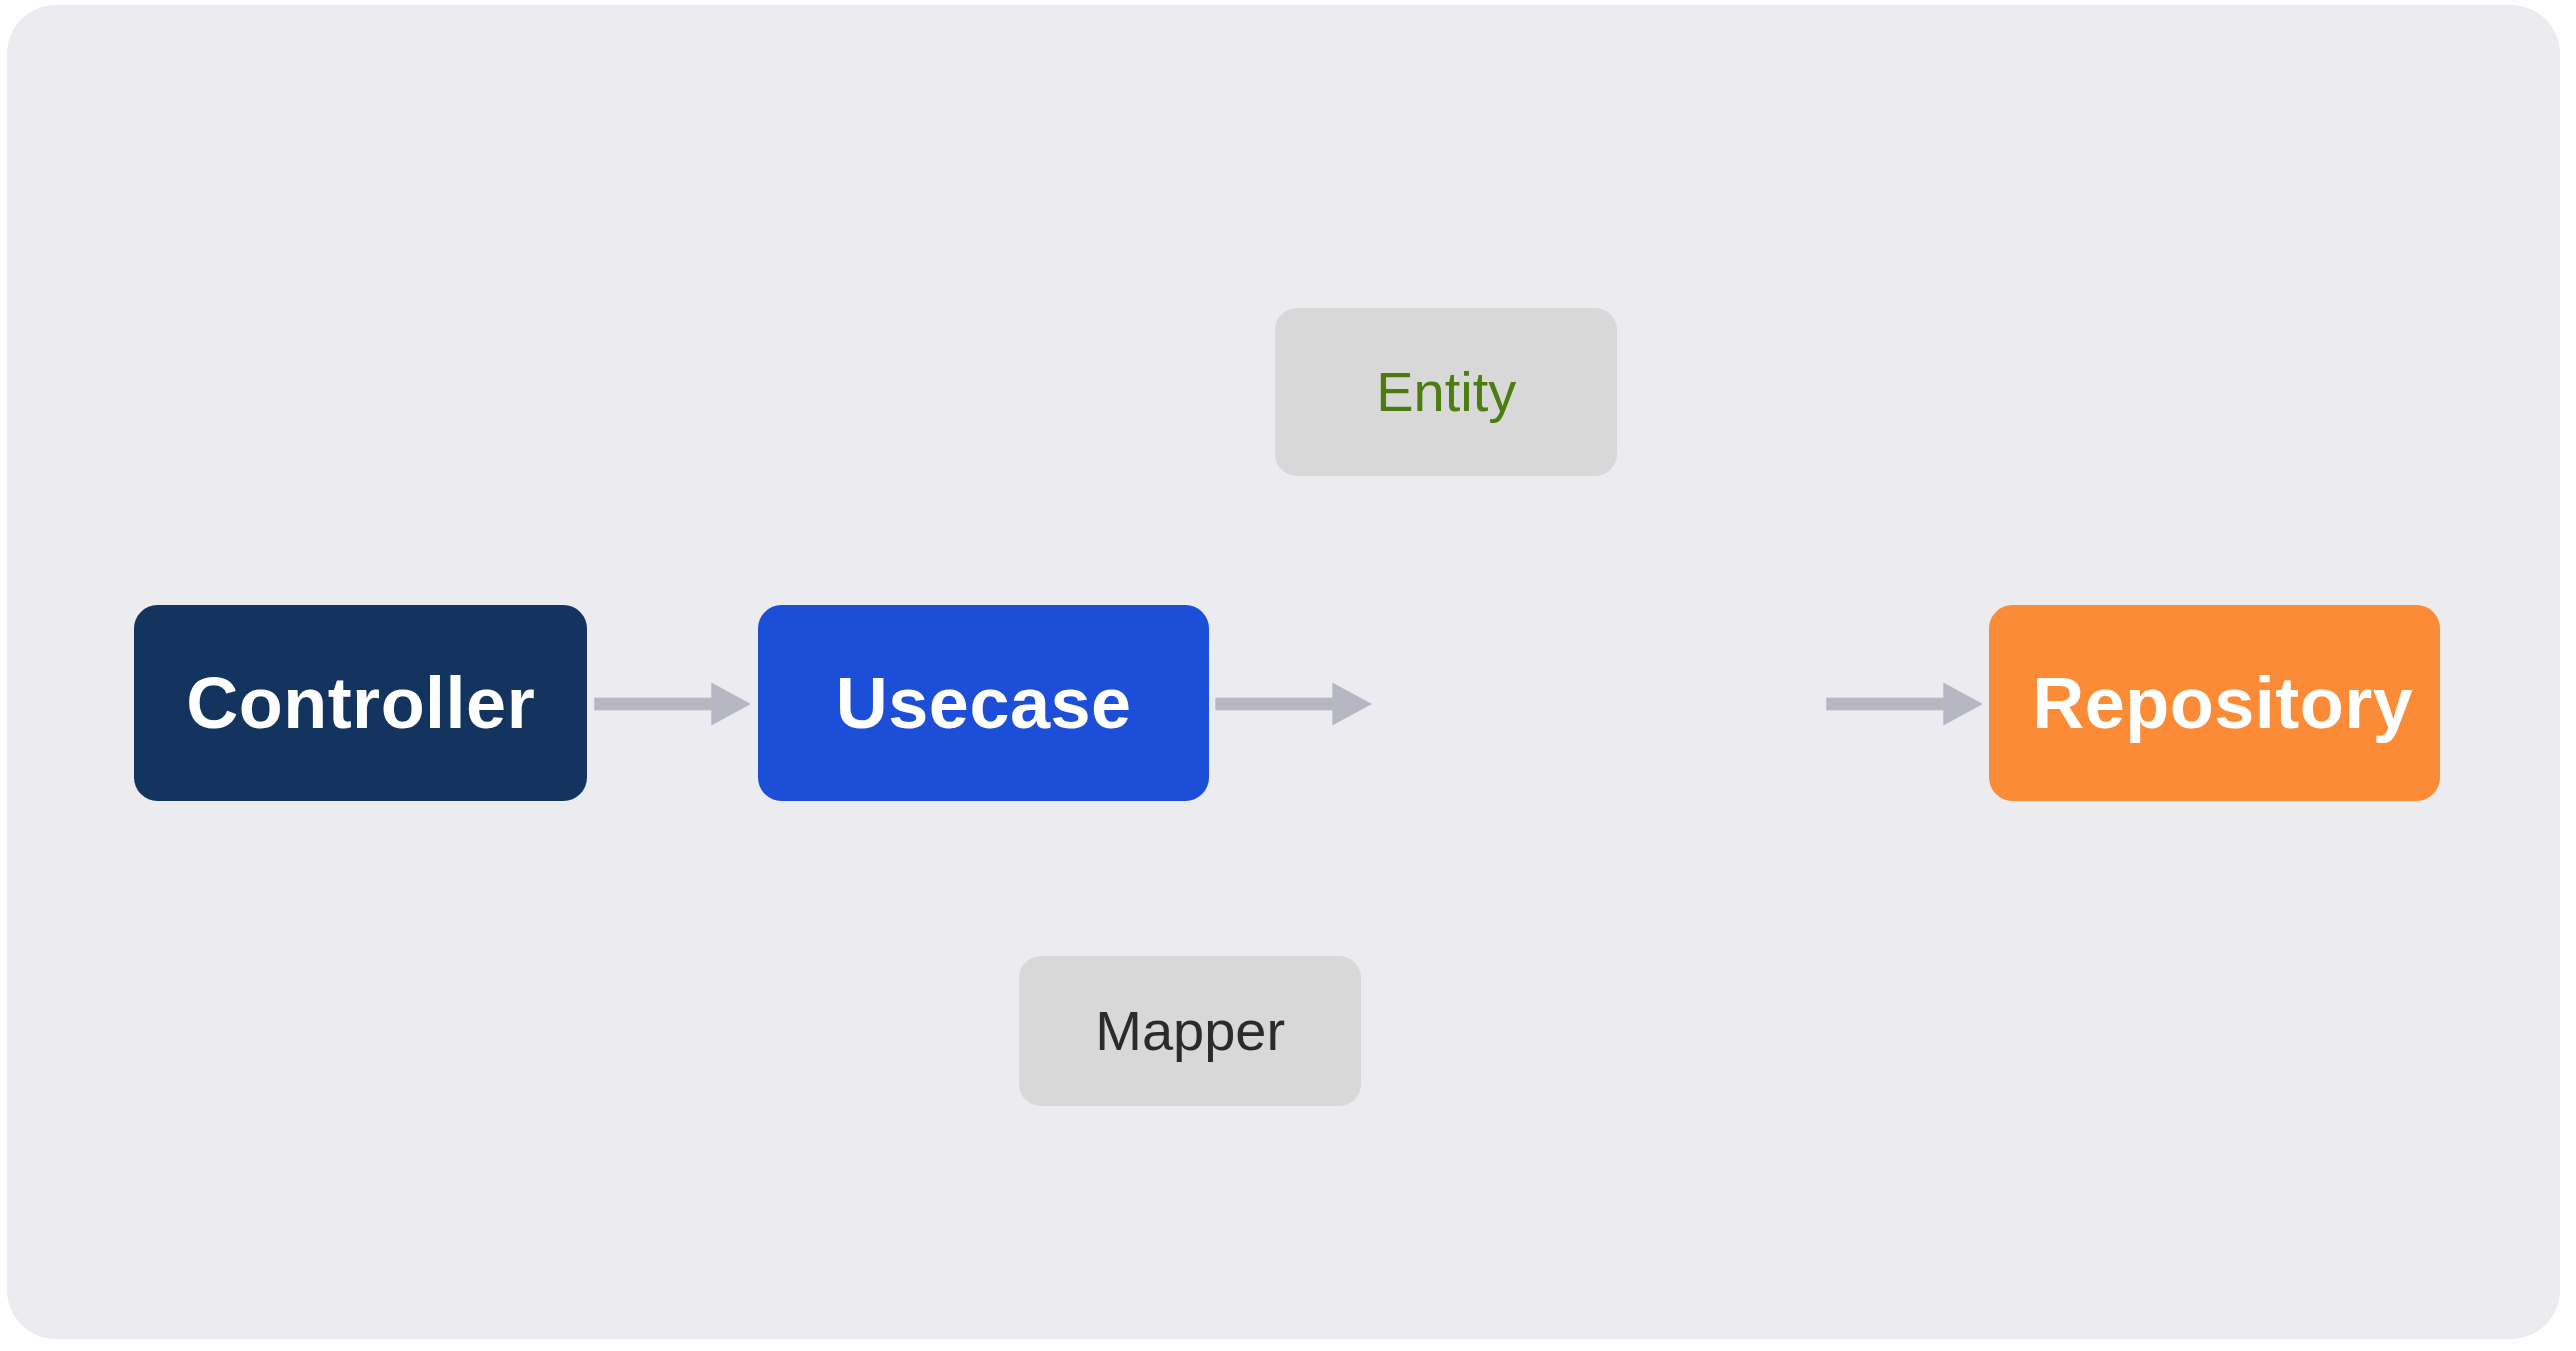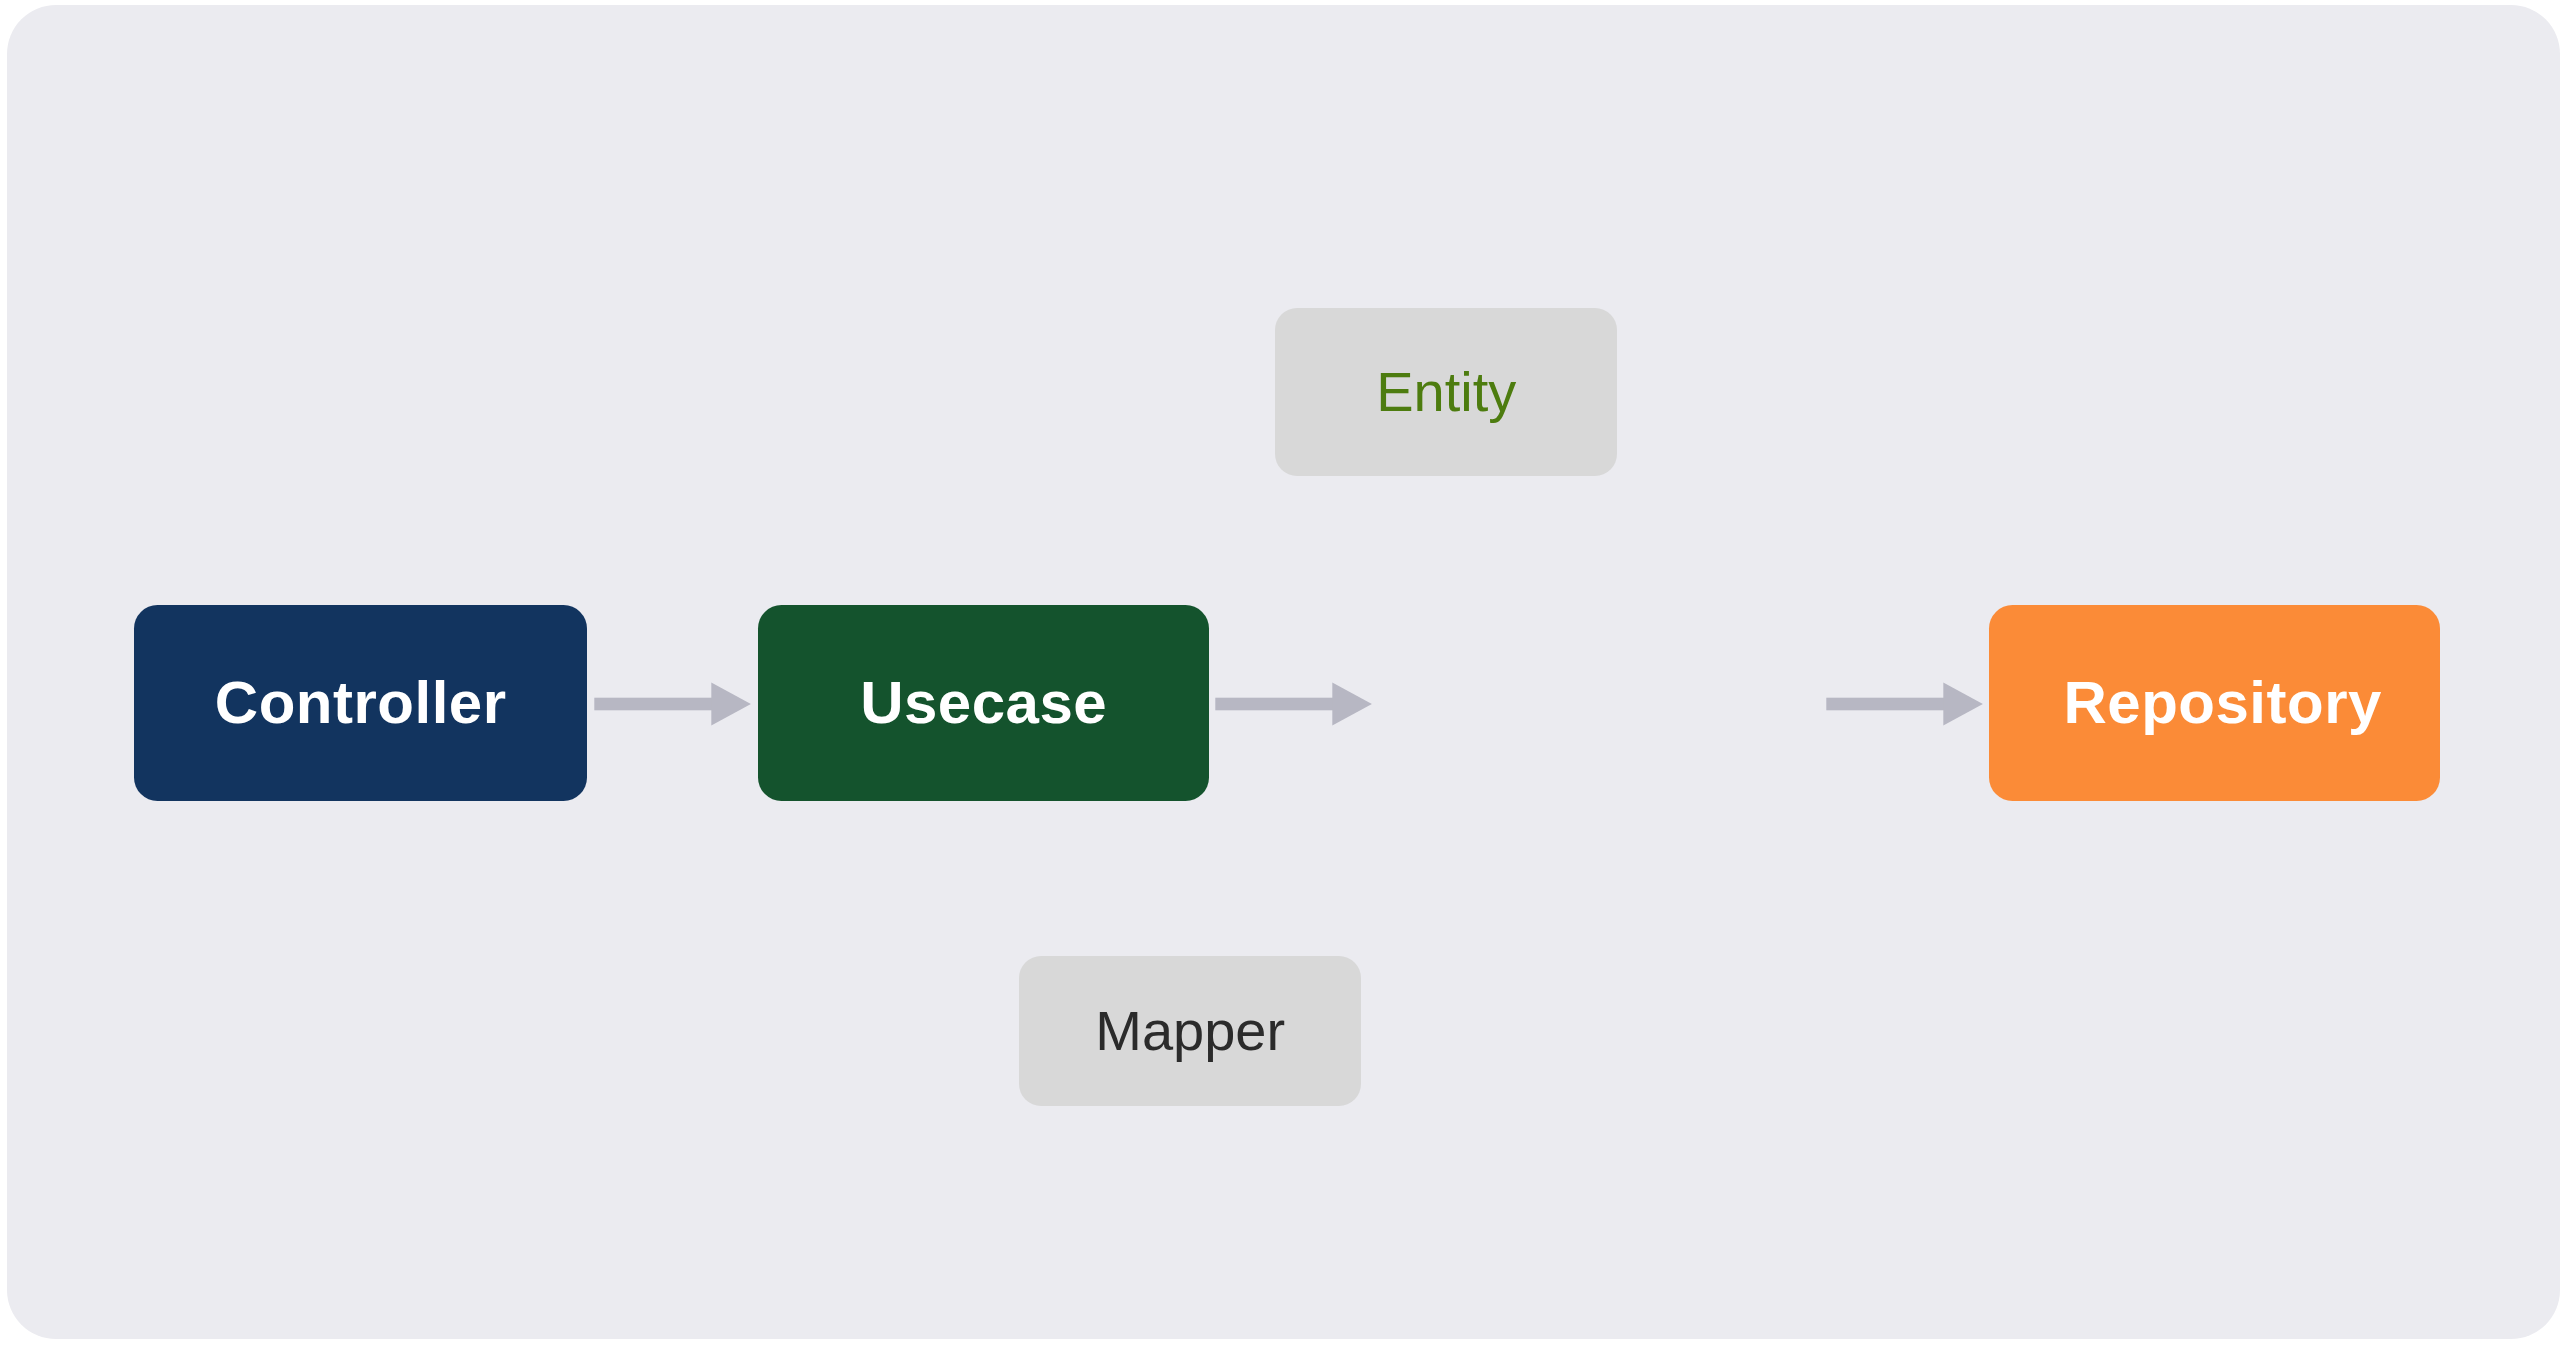--- a/index.html
+++ b/index.html
@@ -27,21 +27,21 @@
     box-sizing: border-box;
   }
   .node .label {
     white-space: nowrap;
     line-height: 1;
   }
   .flow-node {
     width: 453px;
     height: 196px;
     border-radius: 23.5px;
-    font-size: 60px;
+    font-size: 72px;
     font-weight: 600;
     letter-spacing: 0.5px;
   }
   .aux-node {
     width: 342px;
     height: 168px;
     border-radius: 22px;
     font-size: 56px;
     font-weight: 500;
   }
@@ -71,21 +71,21 @@
     <span class="label">Controller</span>
   </div>
 
   <div class="arrow" id="arrow-1" style="color: rgb(183, 183, 195);">
     <svg viewBox="0 0 176 80">
       <rect x="0" y="33" width="134" height="14" fill="currentColor"></rect>
       <polygon points="130,16 130,64 174,40" fill="currentColor"></polygon>
     </svg>
   </div>
 
-  <div class="node flow-node" id="node-usecase" style="background: #14532d; color: rgb(255, 255, 255);">
+  <div class="node flow-node" id="node-usecase" style="background: #1d4ed8; color: rgb(255, 255, 255);">
     <span class="label">Usecase</span>
   </div>
 
   <div class="arrow" id="arrow-2" style="color: rgb(183, 183, 195);">
     <svg viewBox="0 0 176 80">
       <rect x="0" y="33" width="134" height="14" fill="currentColor"></rect>
       <polygon points="130,16 130,64 174,40" fill="currentColor"></polygon>
     </svg>
   </div>
 

